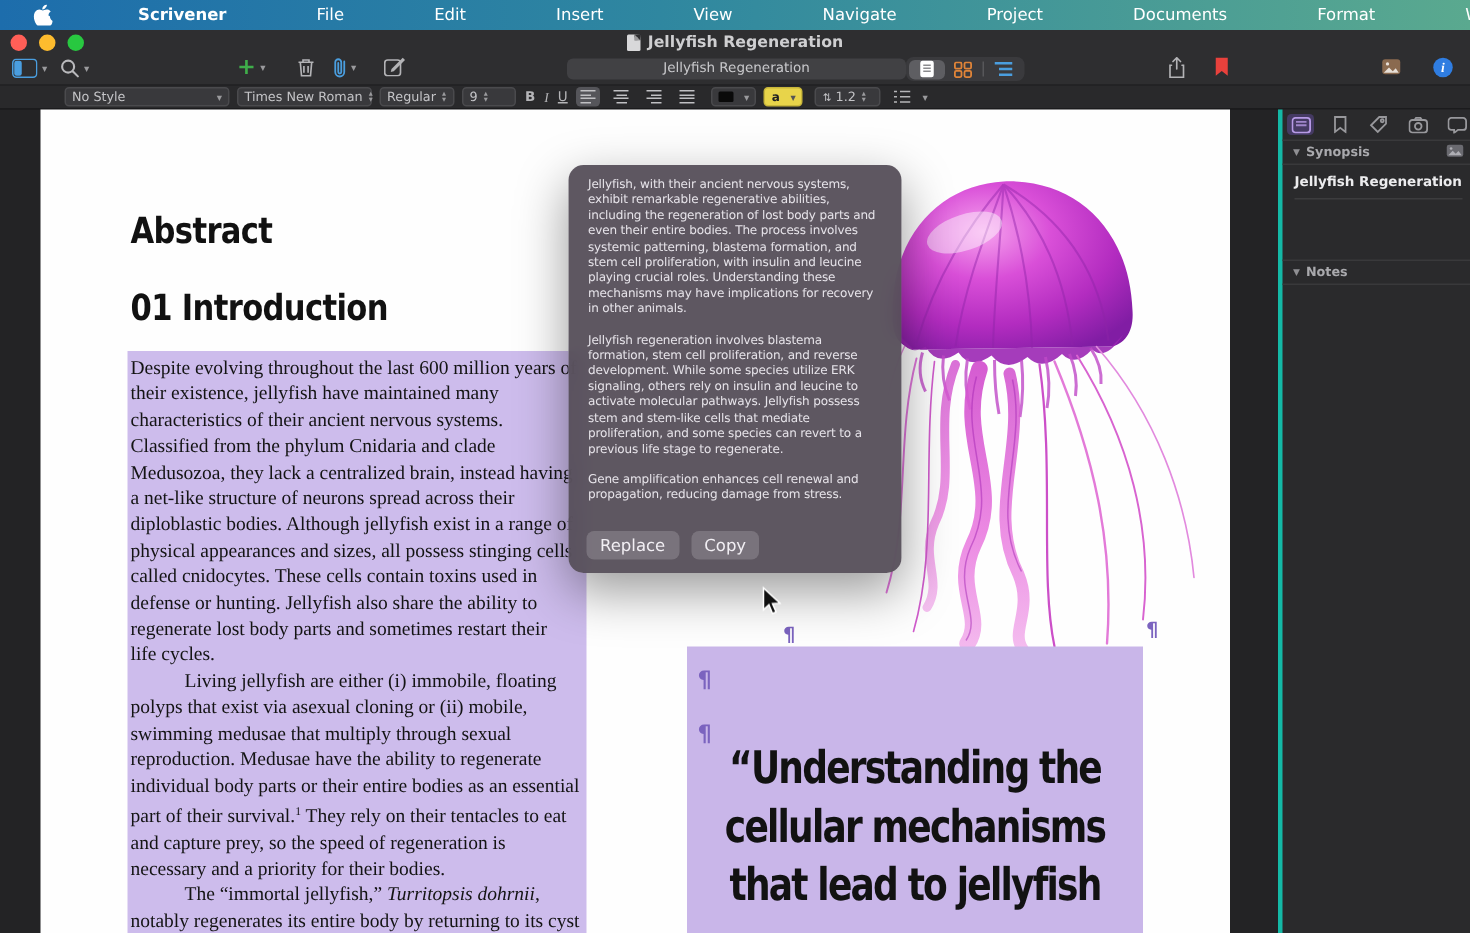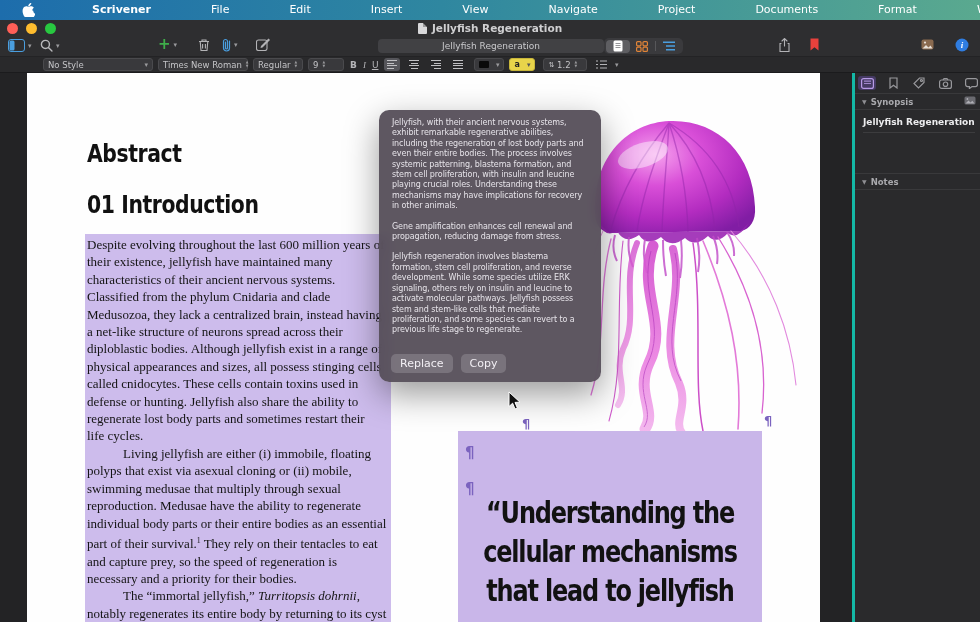--- a/index.html
+++ b/index.html
@@ -454,22 +454,22 @@
         <span class="chevron-s">▼</span>
         <span>Notes</span>
       </div>
       <div style="height:300px;"></div>
     </div>
   </div>
 
   <div id="popup">
     <div class="pp-body">
       <p>Jellyfish, with their ancient nervous systems, exhibit remarkable regenerative abilities, including the regeneration of lost body parts and even their entire bodies. The process involves systemic patterning, blastema formation, and stem cell proliferation, with insulin and leucine playing crucial roles. Understanding these mechanisms may have implications for recovery in other animals.</p>
+      <p>Jellyfish regeneration involves blastema formation, stem cell proliferation, and reverse development. While some species utilize ERK signaling, others rely on insulin and leucine to activate molecular pathways. Jellyfish possess stem and stem-like cells that mediate proliferation, and some species can revert to a previous life stage to regenerate.</p>
       <p>Gene amplification enhances cell renewal and propagation, reducing damage from stress.</p>
-      <p>Jellyfish regeneration involves blastema formation, stem cell proliferation, and reverse development. While some species utilize ERK signaling, others rely on insulin and leucine to activate molecular pathways. Jellyfish possess stem and stem-like cells that mediate proliferation, and some species can revert to a previous life stage to regenerate.</p>
     </div>
     <div class="pp-buttons">
       <span class="pp-btn">Replace</span>
       <span class="pp-btn">Copy</span>
     </div>
   </div>
 
   <svg id="cursor" width="13" height="19" viewBox="0 0 13 19">
     <path d="M1 1 L1 15.5 L4.6 12.2 L7 18 L9.4 17 L7 11.4 L12 11.2 Z" fill="#111" stroke="#fff" stroke-width="1"></path>
   </svg>

